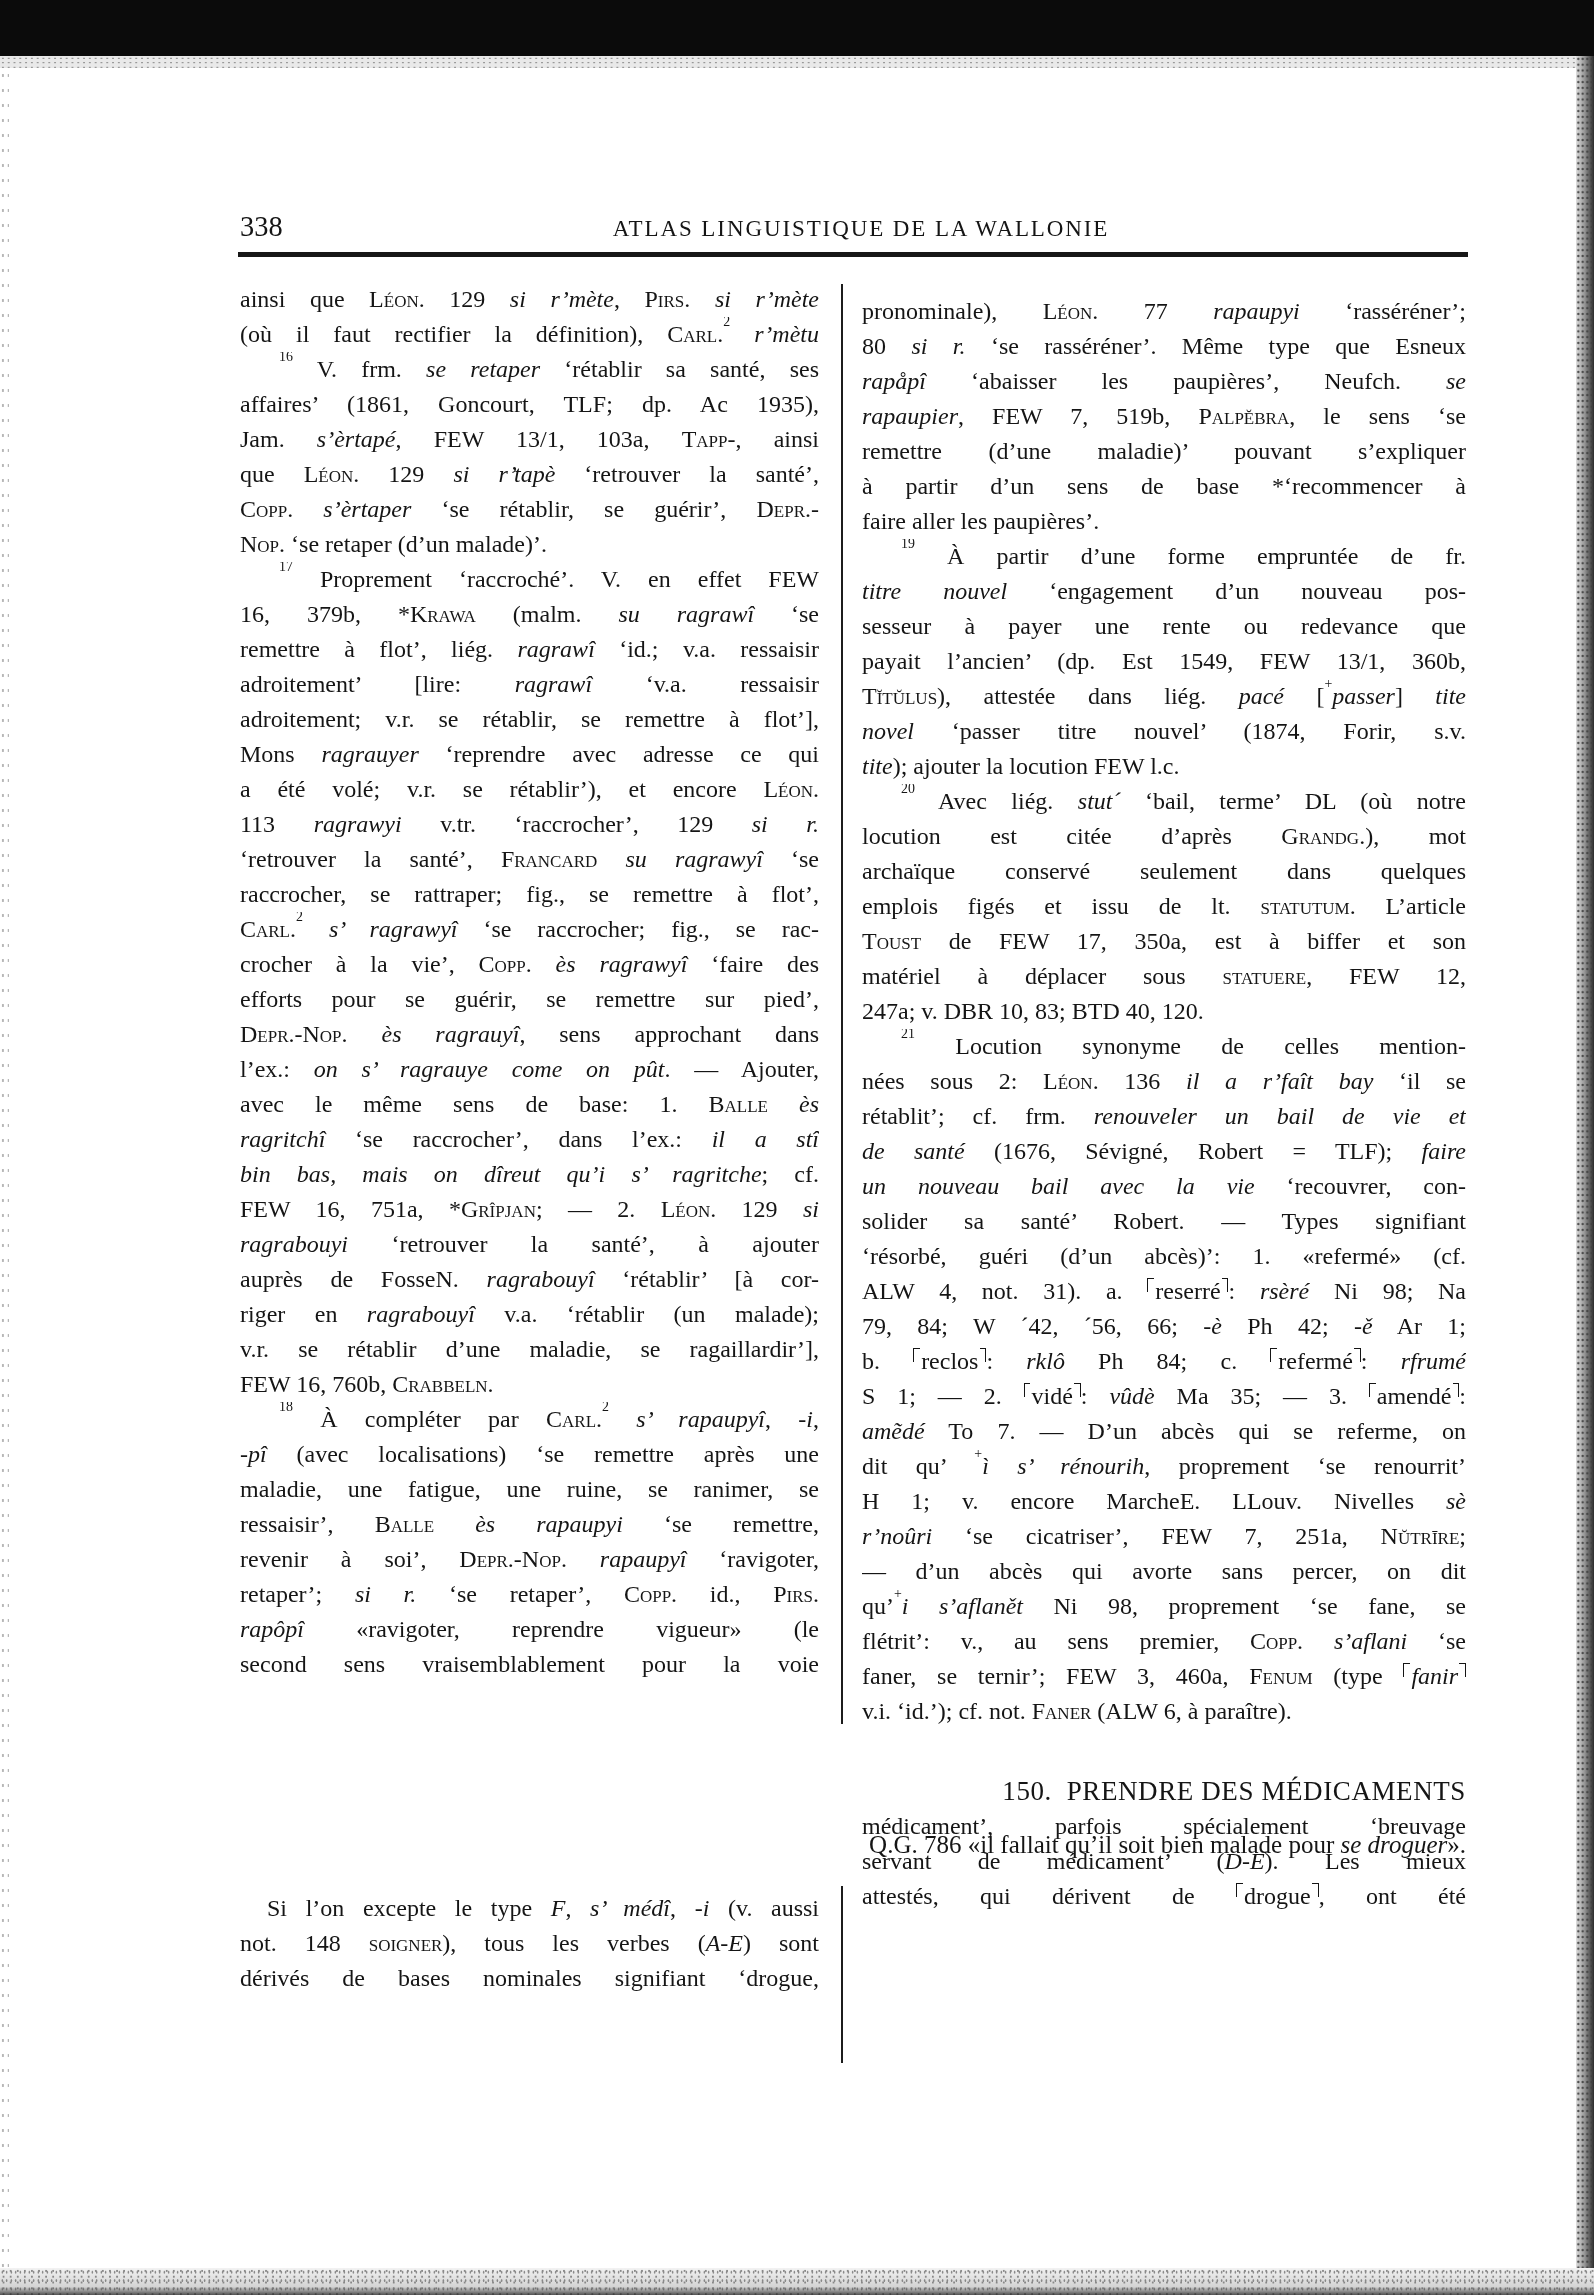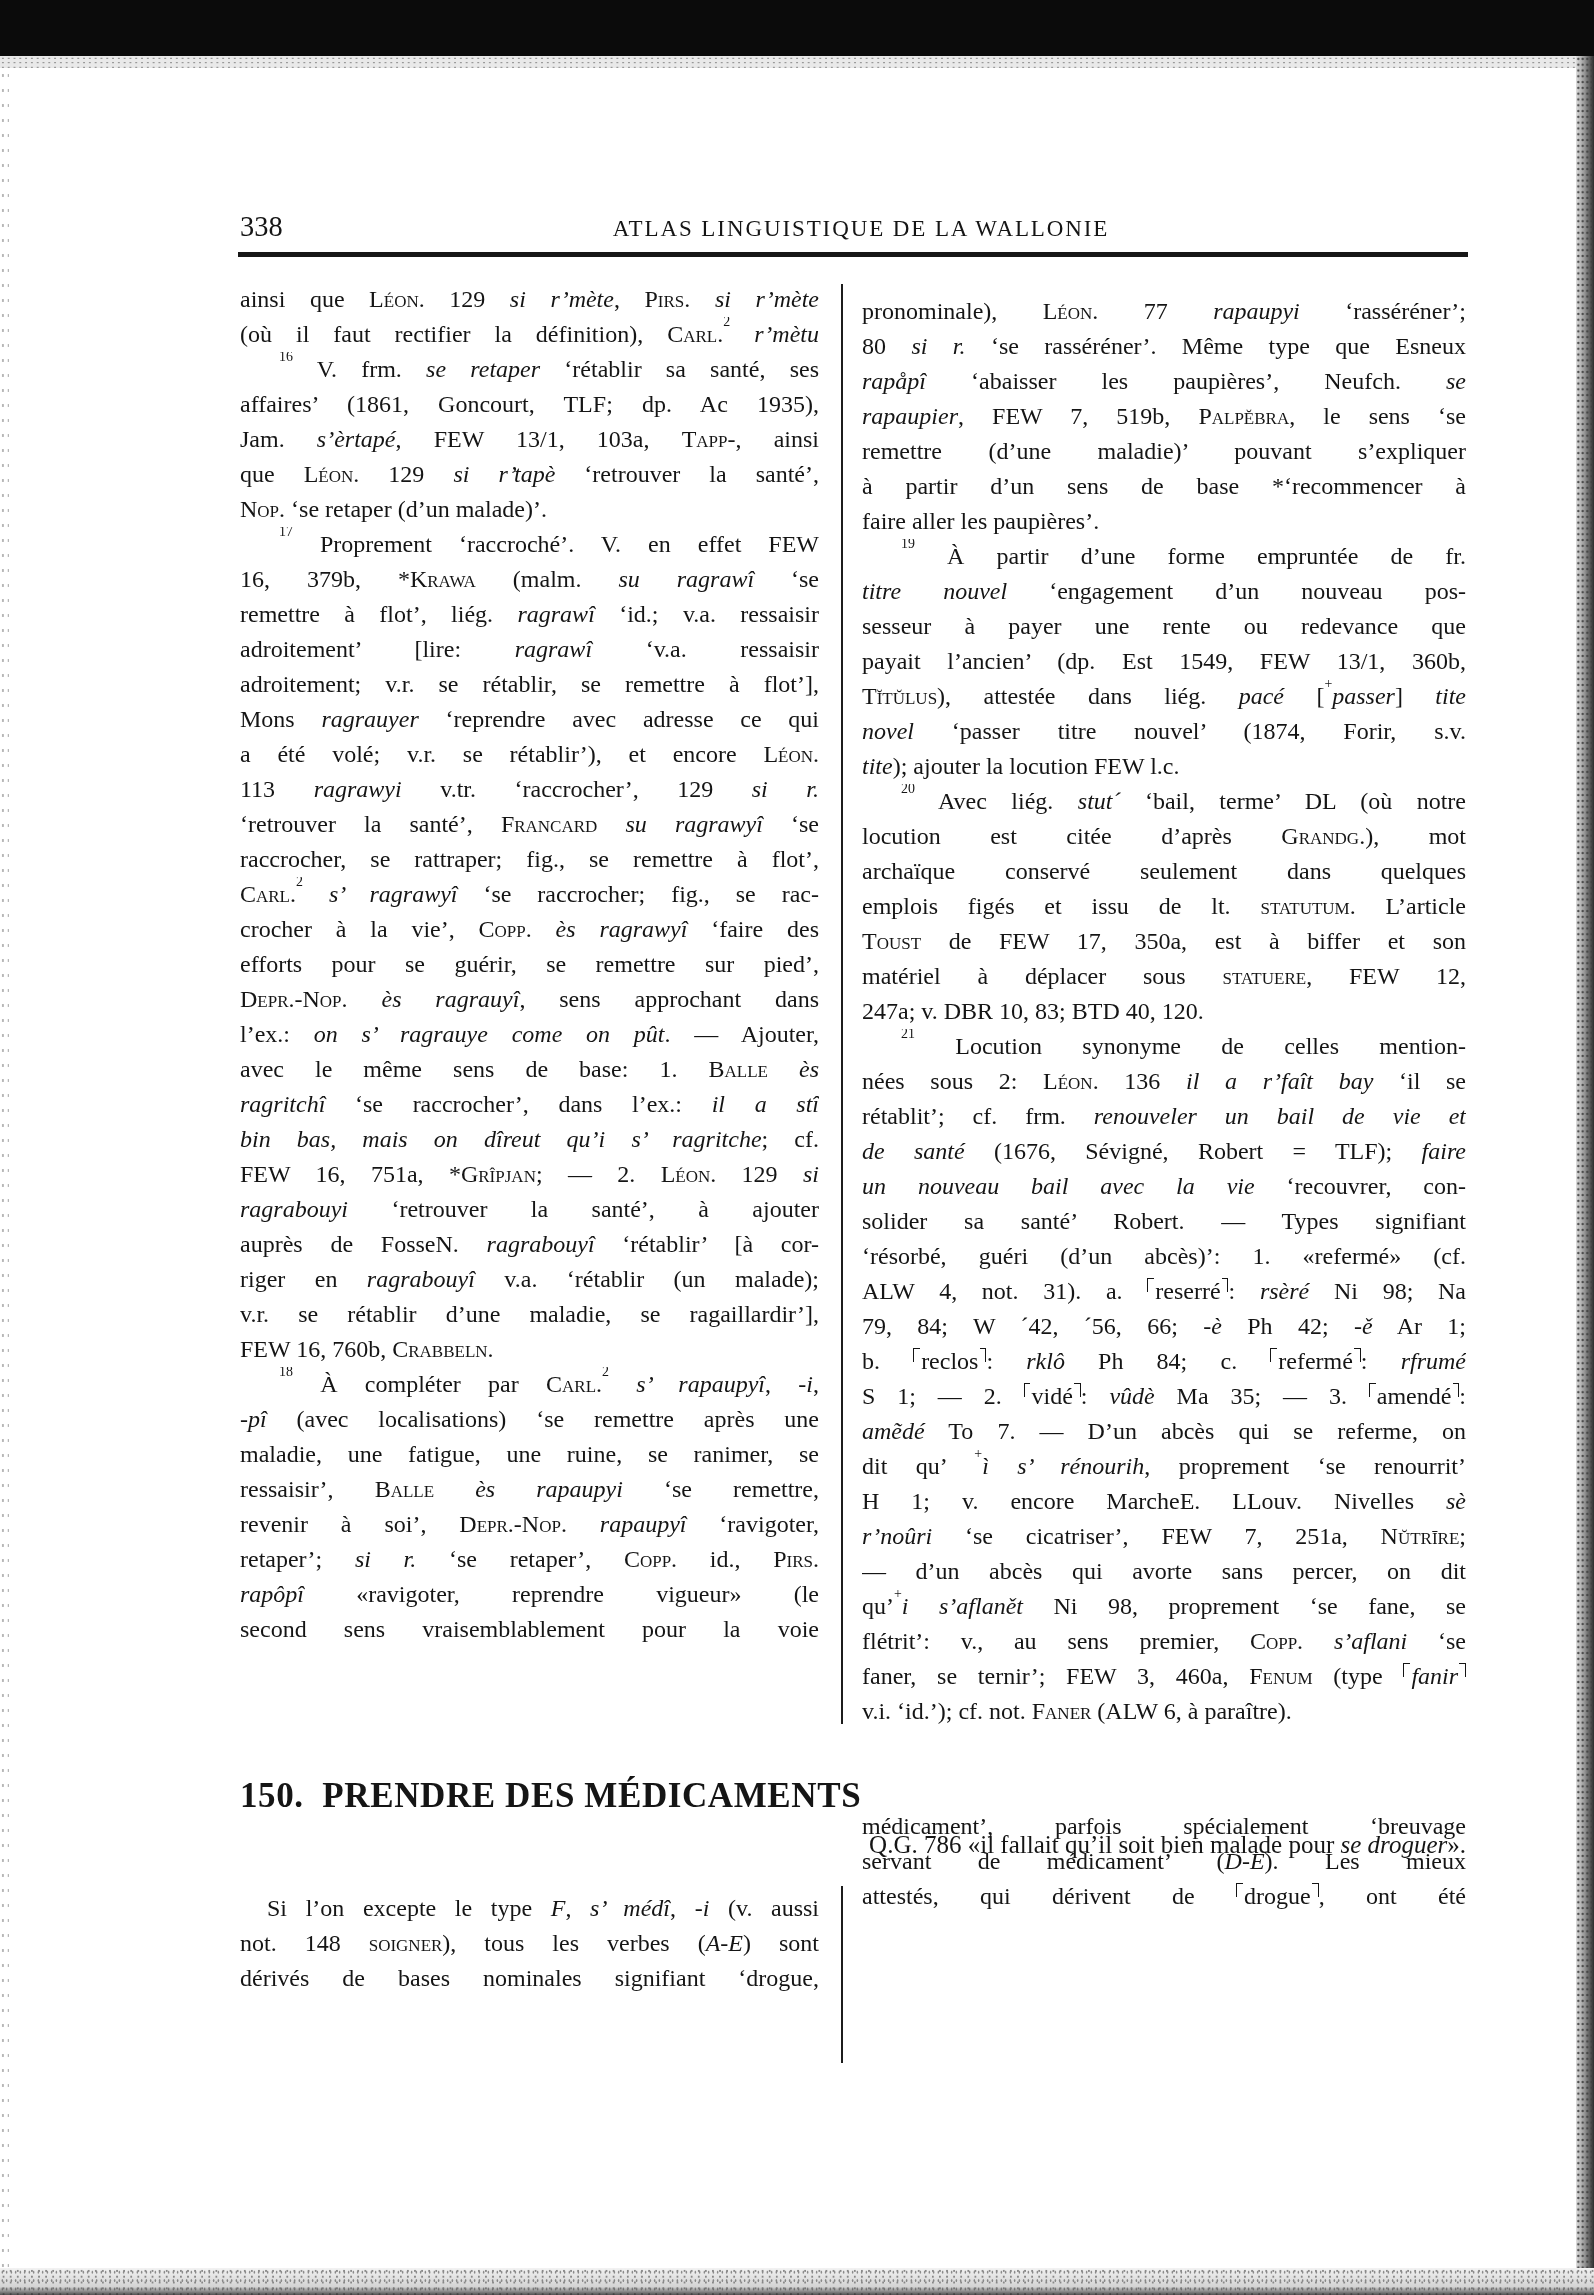--- a/index.html
+++ b/index.html
@@ -41,21 +41,21 @@
   .line{white-space:normal;}
   .i{font-style:italic;}
   .sc{font-variant:small-caps;}
   sup{font-size:58%;line-height:0;position:relative;top:-0.5em;}
   .ind{display:inline-block;width:39px;}
   .ind2{display:inline-block;width:27px;}
   .tlc,.trc{display:inline-block;width:0.24em;height:0.52em;vertical-align:0.3em;}
   .tlc{border-left:1.6px solid #151515;border-top:1.6px solid #151515;margin-right:0.05em;}
   .trc{border-right:1.6px solid #151515;border-top:1.6px solid #151515;margin-left:0.05em;}
   
-  .sect-head{position:absolute;left:240px;top:1776px;width:1226px;text-align:left;font-weight:bold;font-size:35px;letter-spacing:0.6px;}
+  .sect-head{position:absolute;left:240px;top:1776px;width:1226px;text-align:right;font-weight:normal;font-size:27px;letter-spacing:0.6px;}
   .sect-sub{position:absolute;left:240px;top:1831px;width:1226px;text-align:right;font-size:25px;}
 </style>
 </head>
 <body>
 
 <div class="band-top"></div>
 <div class="noise-top"></div>
 <div class="strip-right"></div>
 <div class="strip-left"></div>
 <div class="band-bottom"></div>
@@ -66,20 +66,21 @@
 </div>
 <div class="rule"></div>
 
 <div class="col col-tl">
     <div class="line">ainsi que <span class="sc">Léon.</span> 129 <span class="i">si r’mète</span>, <span class="sc">Pirs.</span> <span class="i">si r’mète</span></div>
     <div class="line">(où il faut rectifier la définition), <span class="sc">Carl.</span><sup>2</sup> <span class="i">r’mètu</span></div>
     <div class="line"><span class="ind"></span><sup>16</sup> V. frm. <span class="i">se retaper</span> ‘rétablir sa santé, ses</div>
     <div class="line">affaires’ (1861, Goncourt, TLF; dp. Ac 1935),</div>
     <div class="line">Jam. <span class="i">s’èrtapé</span>, FEW 13/1, 103a, <span class="sc">Tapp</span>-, ainsi</div>
     <div class="line">que <span class="sc">Léon.</span> 129 <span class="i">si r’tapè</span> ‘retrouver la santé’,</div>
+    <div class="line"><span class="sc">Copp.</span> <span class="i">s’èrtaper</span> ‘se rétablir, se guérir’, <span class="sc">Depr.</span>-</div>
     <div class="line last"><span class="sc">Nop.</span> ‘se retaper (d’un malade)’.</div>
     <div class="line"><span class="ind"></span><sup>17</sup> Proprement ‘raccroché’. V. en effet FEW</div>
     <div class="line">16, 379b, *<span class="sc">Krawa</span> (malm. <span class="i">su ragrawî</span> ‘se</div>
     <div class="line">remettre à flot’, liég. <span class="i">ragrawî</span> ‘id.; v.a. ressaisir</div>
     <div class="line">adroitement’ [lire: <span class="i">ragrawî</span> ‘v.a. ressaisir</div>
     <div class="line">adroitement; v.r. se rétablir, se remettre à flot’],</div>
     <div class="line">Mons <span class="i">ragrauyer</span> ‘reprendre avec adresse ce qui</div>
     <div class="line">a été volé; v.r. se rétablir’), et encore <span class="sc">Léon.</span></div>
     <div class="line">113 <span class="i">ragrawyi</span> v.tr. ‘raccrocher’, 129 <span class="i">si r.</span></div>
     <div class="line">‘retrouver la santé’, <span class="sc">Francard</span> <span class="i">su ragrawyî</span> ‘se</div>

